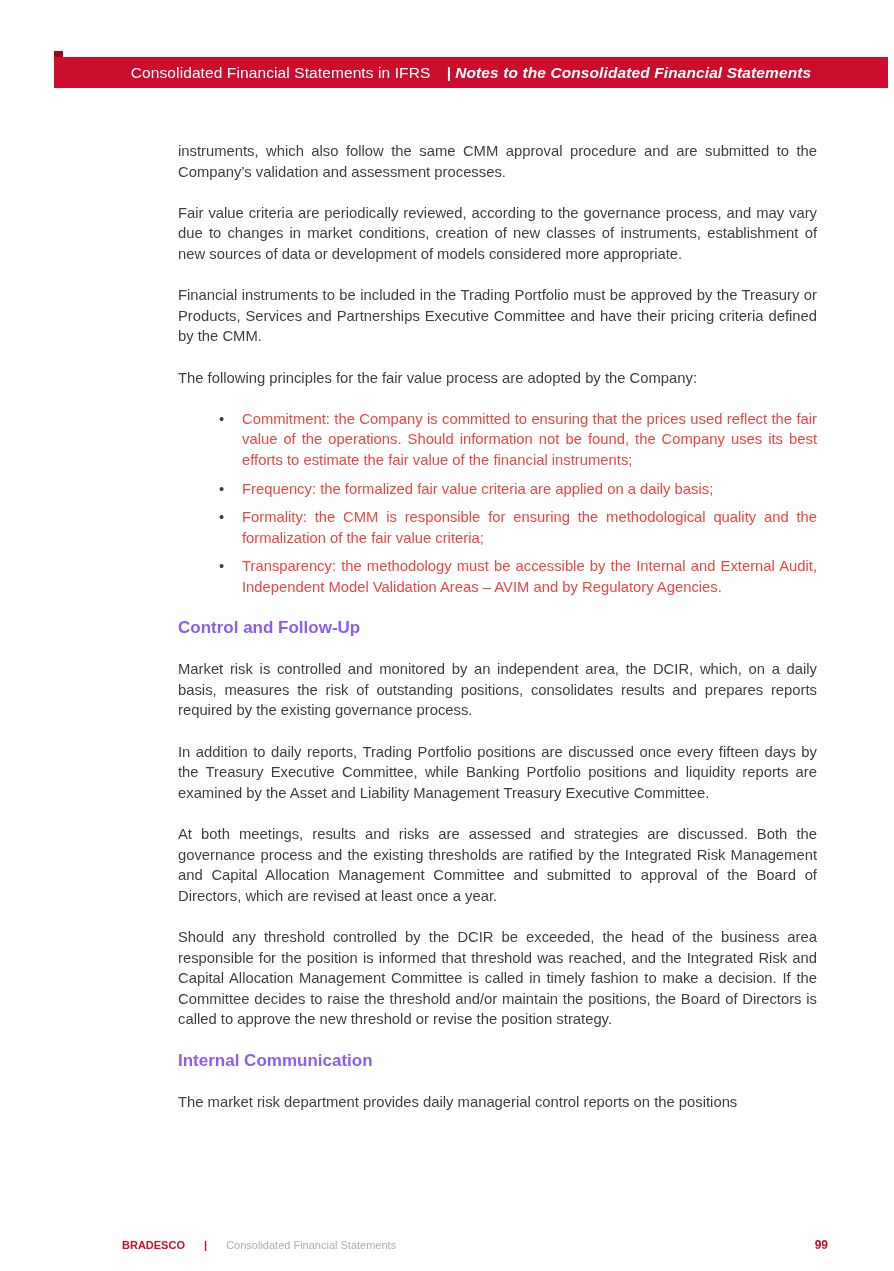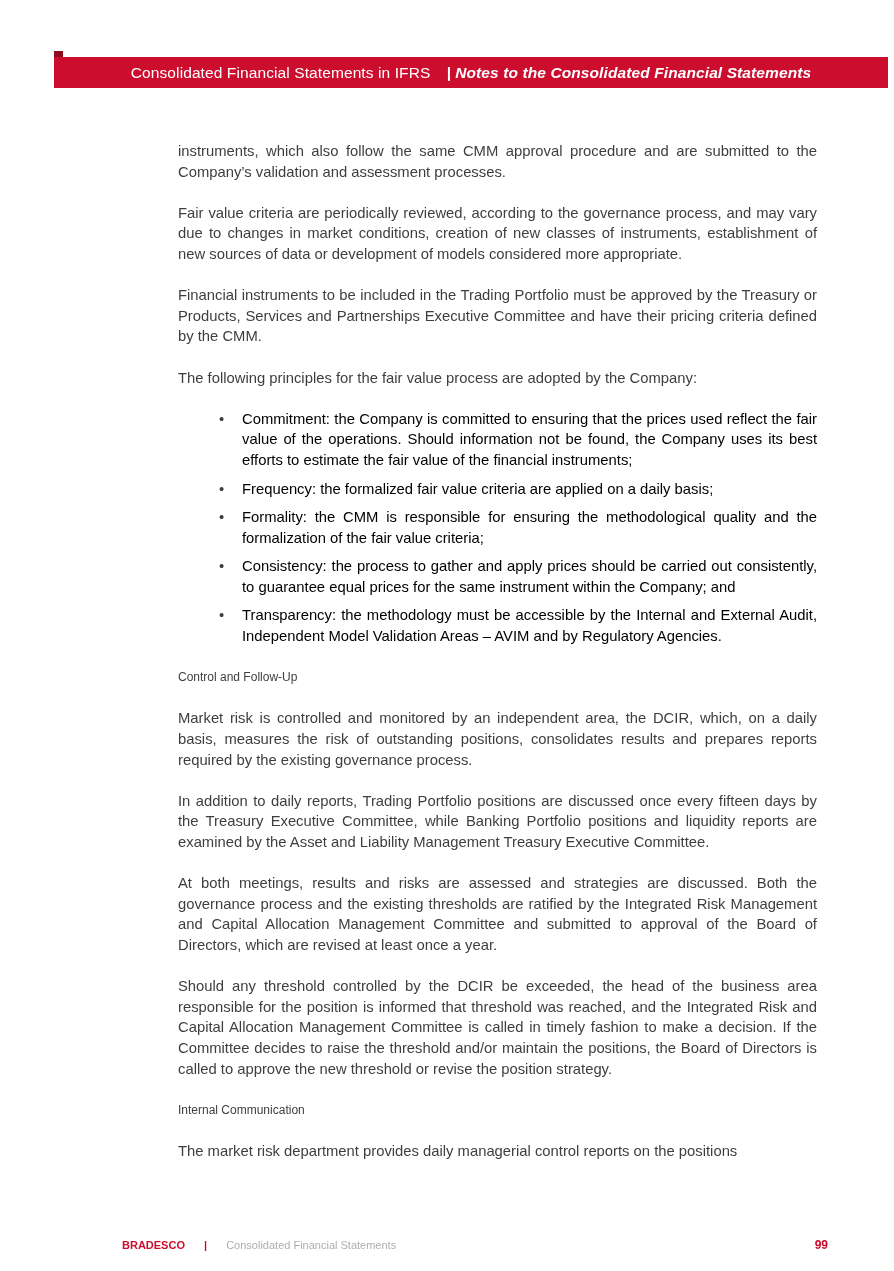--- a/index.html
+++ b/index.html
@@ -43,36 +43,36 @@
     padding: 109px 77px 0 146px;
   }
   .para {
     font-size: 14.8px;
     line-height: 20.6px;
     color: #3e3e3e;
     text-align: justify;
     margin-bottom: 20.6px;
   }
   .doc-heading {
-    font-size: 12px;
+    font-size: 17px;
     line-height: 20.6px;
-    color: #404040;
-    font-weight: normal;
+    color: #8b5cf6;
+    font-weight: bold;
     margin-bottom: 20.6px;
   }
   ul.bullets {
     list-style: none;
     margin: 0 0 20.6px 0;
     padding-left: 64px;
   }
   ul.bullets li {
     position: relative;
     font-size: 14.8px;
     line-height: 20.6px;
-    color: #000000;
+    color: #ef4444;
     text-align: justify;
   }
   ul.bullets li::before {
     content: "\2022";
     position: absolute;
     left: -23px;
     color: #3e3e3e;
   }
 
   
@@ -107,21 +107,20 @@
 
 <div class="document">
     <p class="para">instruments, which also follow the same CMM approval procedure and are submitted to the Company’s validation and assessment processes.</p>
     <p class="para">Fair value criteria are periodically reviewed, according to the governance process, and may vary due to changes in market conditions, creation of new classes of instruments, establishment of new sources of data or development of models considered more appropriate.</p>
     <p class="para">Financial instruments to be included in the Trading Portfolio must be approved by the Treasury or Products, Services and Partnerships Executive Committee and have their pricing criteria defined by the CMM.</p>
     <p class="para">The following principles for the fair value process are adopted by the Company:</p>
     <ul class="bullets">
       <li>Commitment: the Company is committed to ensuring that the prices used reflect the fair value of the operations. Should information not be found, the Company uses its best efforts to estimate the fair value of the financial instruments;</li>
       <li>Frequency: the formalized fair value criteria are applied on a daily basis;</li>
       <li>Formality: the CMM is responsible for ensuring the methodological quality and the formalization of the fair value criteria;</li>
-      <li>Consistency: the process to gather and apply prices should be carried out consistently, to guarantee equal prices for the same instrument within the Company; and</li>
       <li>Transparency: the methodology must be accessible by the Internal and External Audit, Independent Model Validation Areas – AVIM and by Regulatory Agencies.</li>
     </ul>
     <h3 class="doc-heading">Control and Follow-Up</h3>
     <p class="para">Market risk is controlled and monitored by an independent area, the DCIR, which, on a daily basis, measures the risk of outstanding positions, consolidates results and prepares reports required by the existing governance process.</p>
     <p class="para">In addition to daily reports, Trading Portfolio positions are discussed once every fifteen days by the Treasury Executive Committee, while Banking Portfolio positions and liquidity reports are examined by the Asset and Liability Management Treasury Executive Committee.</p>
     <p class="para">At both meetings, results and risks are assessed and strategies are discussed. Both the governance process and the existing thresholds are ratified by the Integrated Risk Management and Capital Allocation Management Committee and submitted to approval of the Board of Directors, which are revised at least once a year.</p>
     <p class="para">Should any threshold controlled by the DCIR be exceeded, the head of the business area responsible for the position is informed that threshold was reached, and the Integrated Risk and Capital Allocation Management Committee is called in timely fashion to make a decision. If the Committee decides to raise the threshold and/or maintain the positions, the Board of Directors is called to approve the new threshold or revise the position strategy.</p>
     <h3 class="doc-heading">Internal Communication</h3>
     <p class="para">The market risk department provides daily managerial control reports on the positions</p>
   </div>

